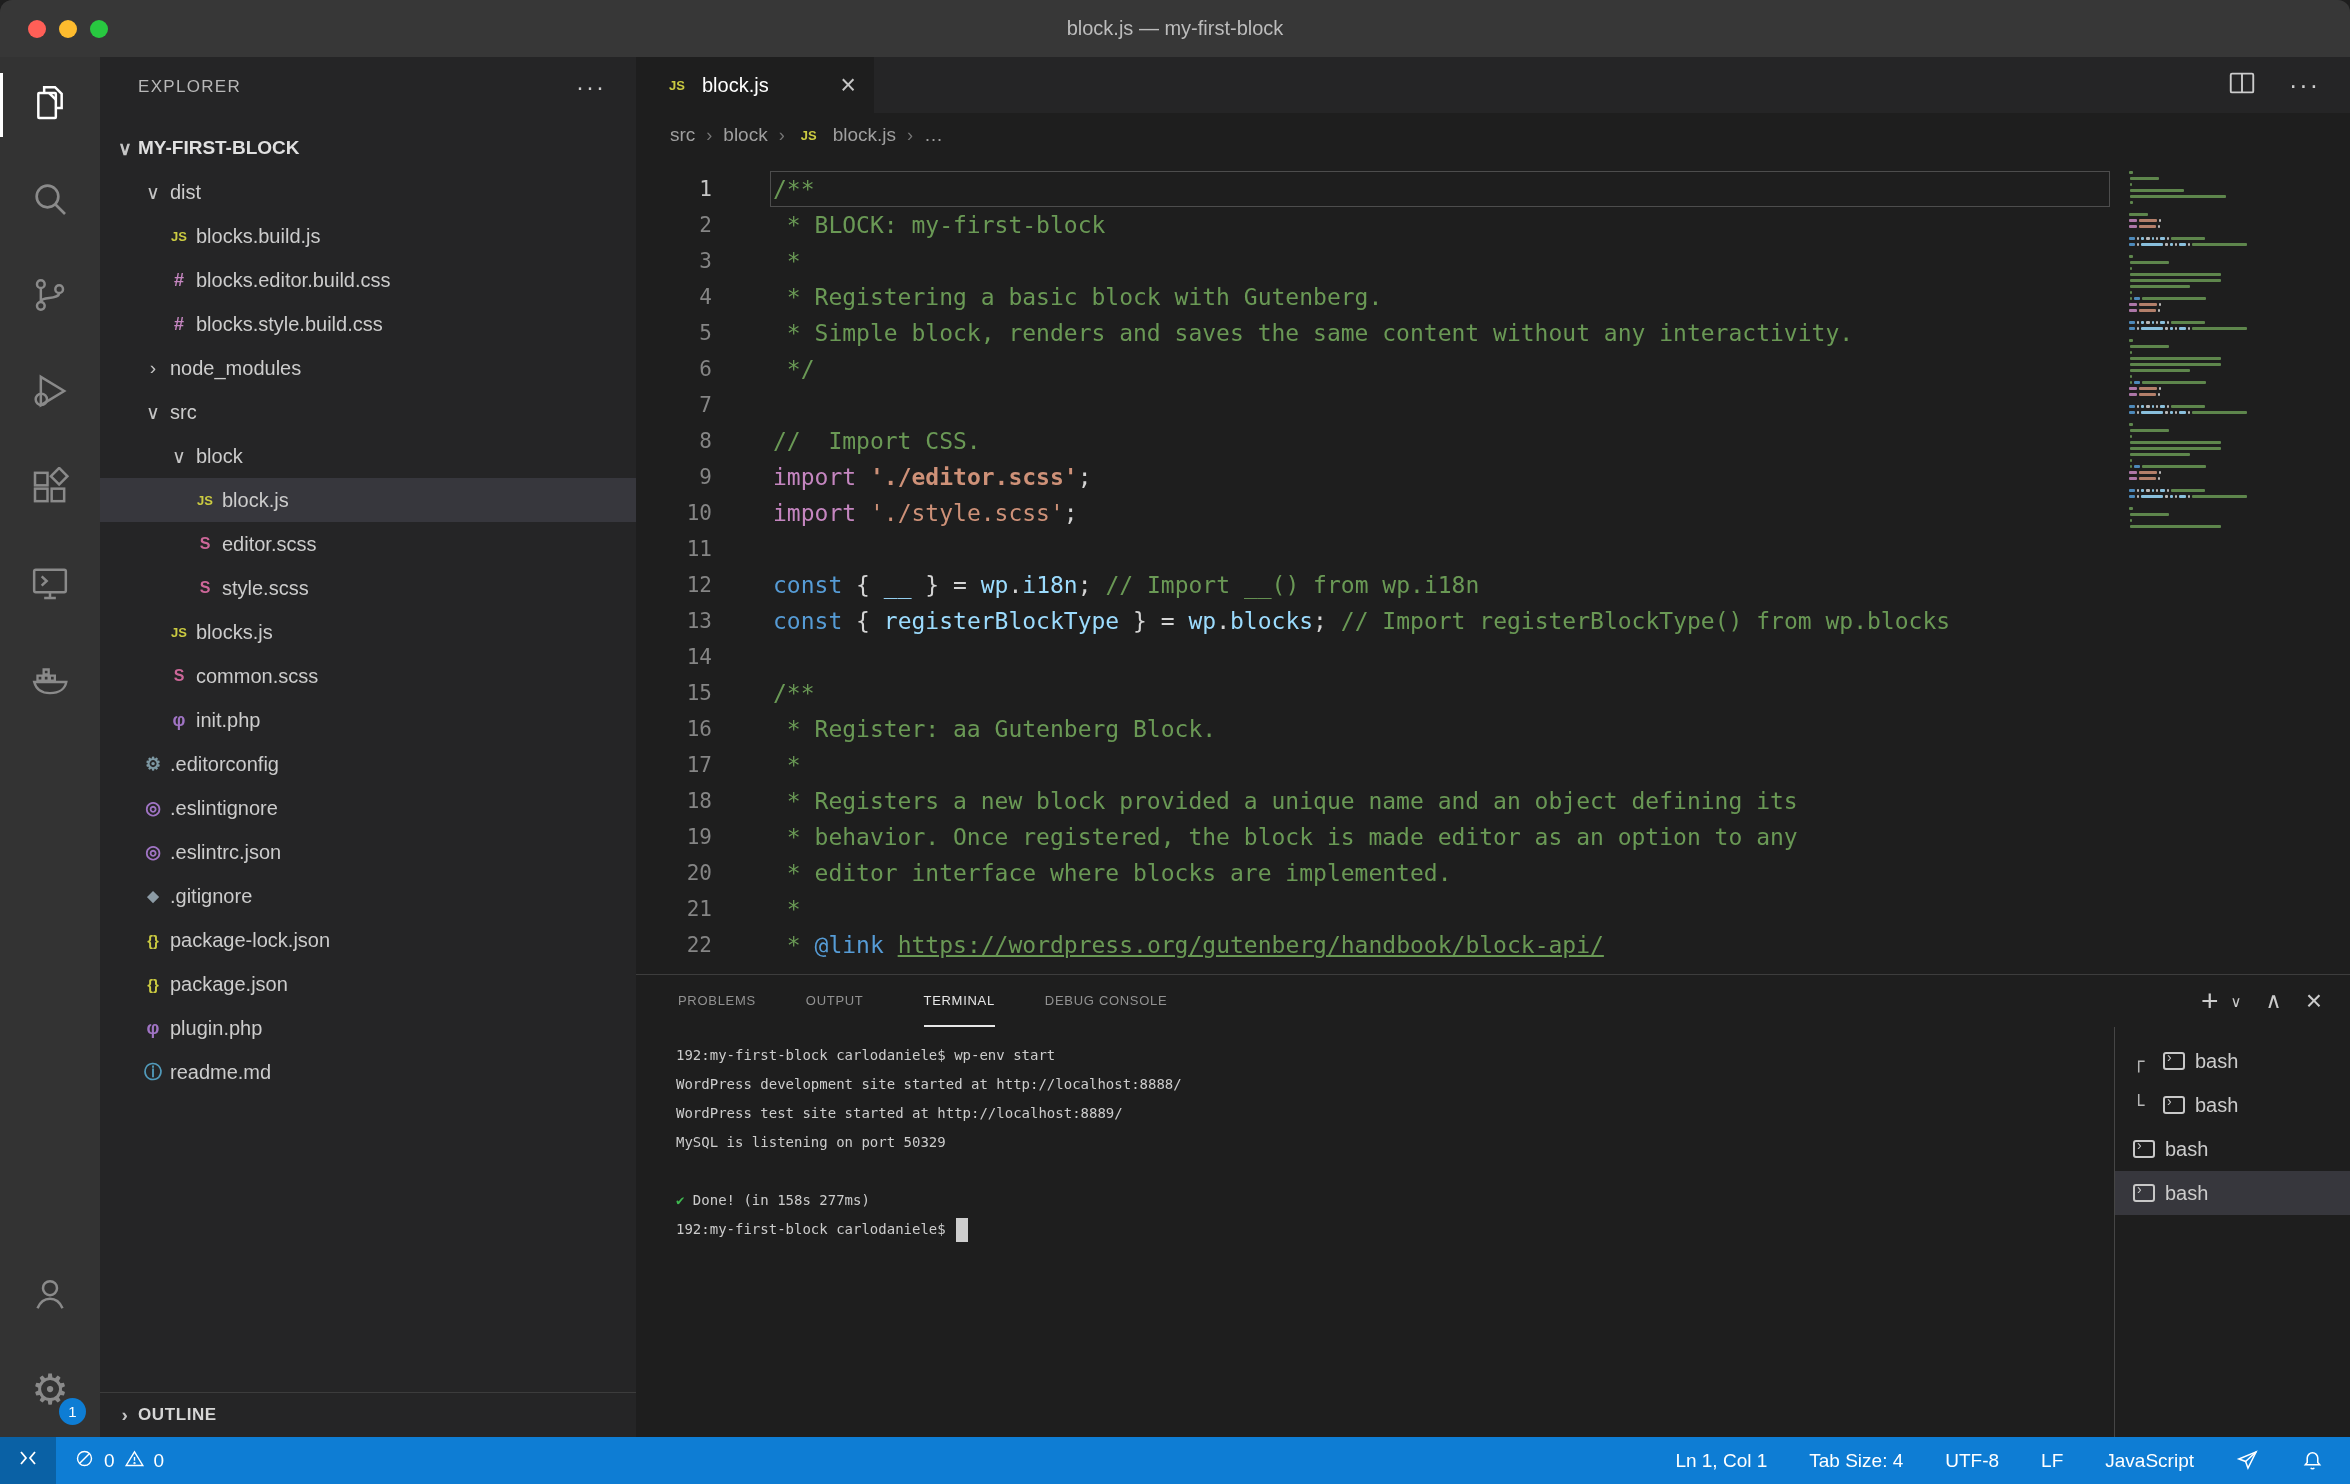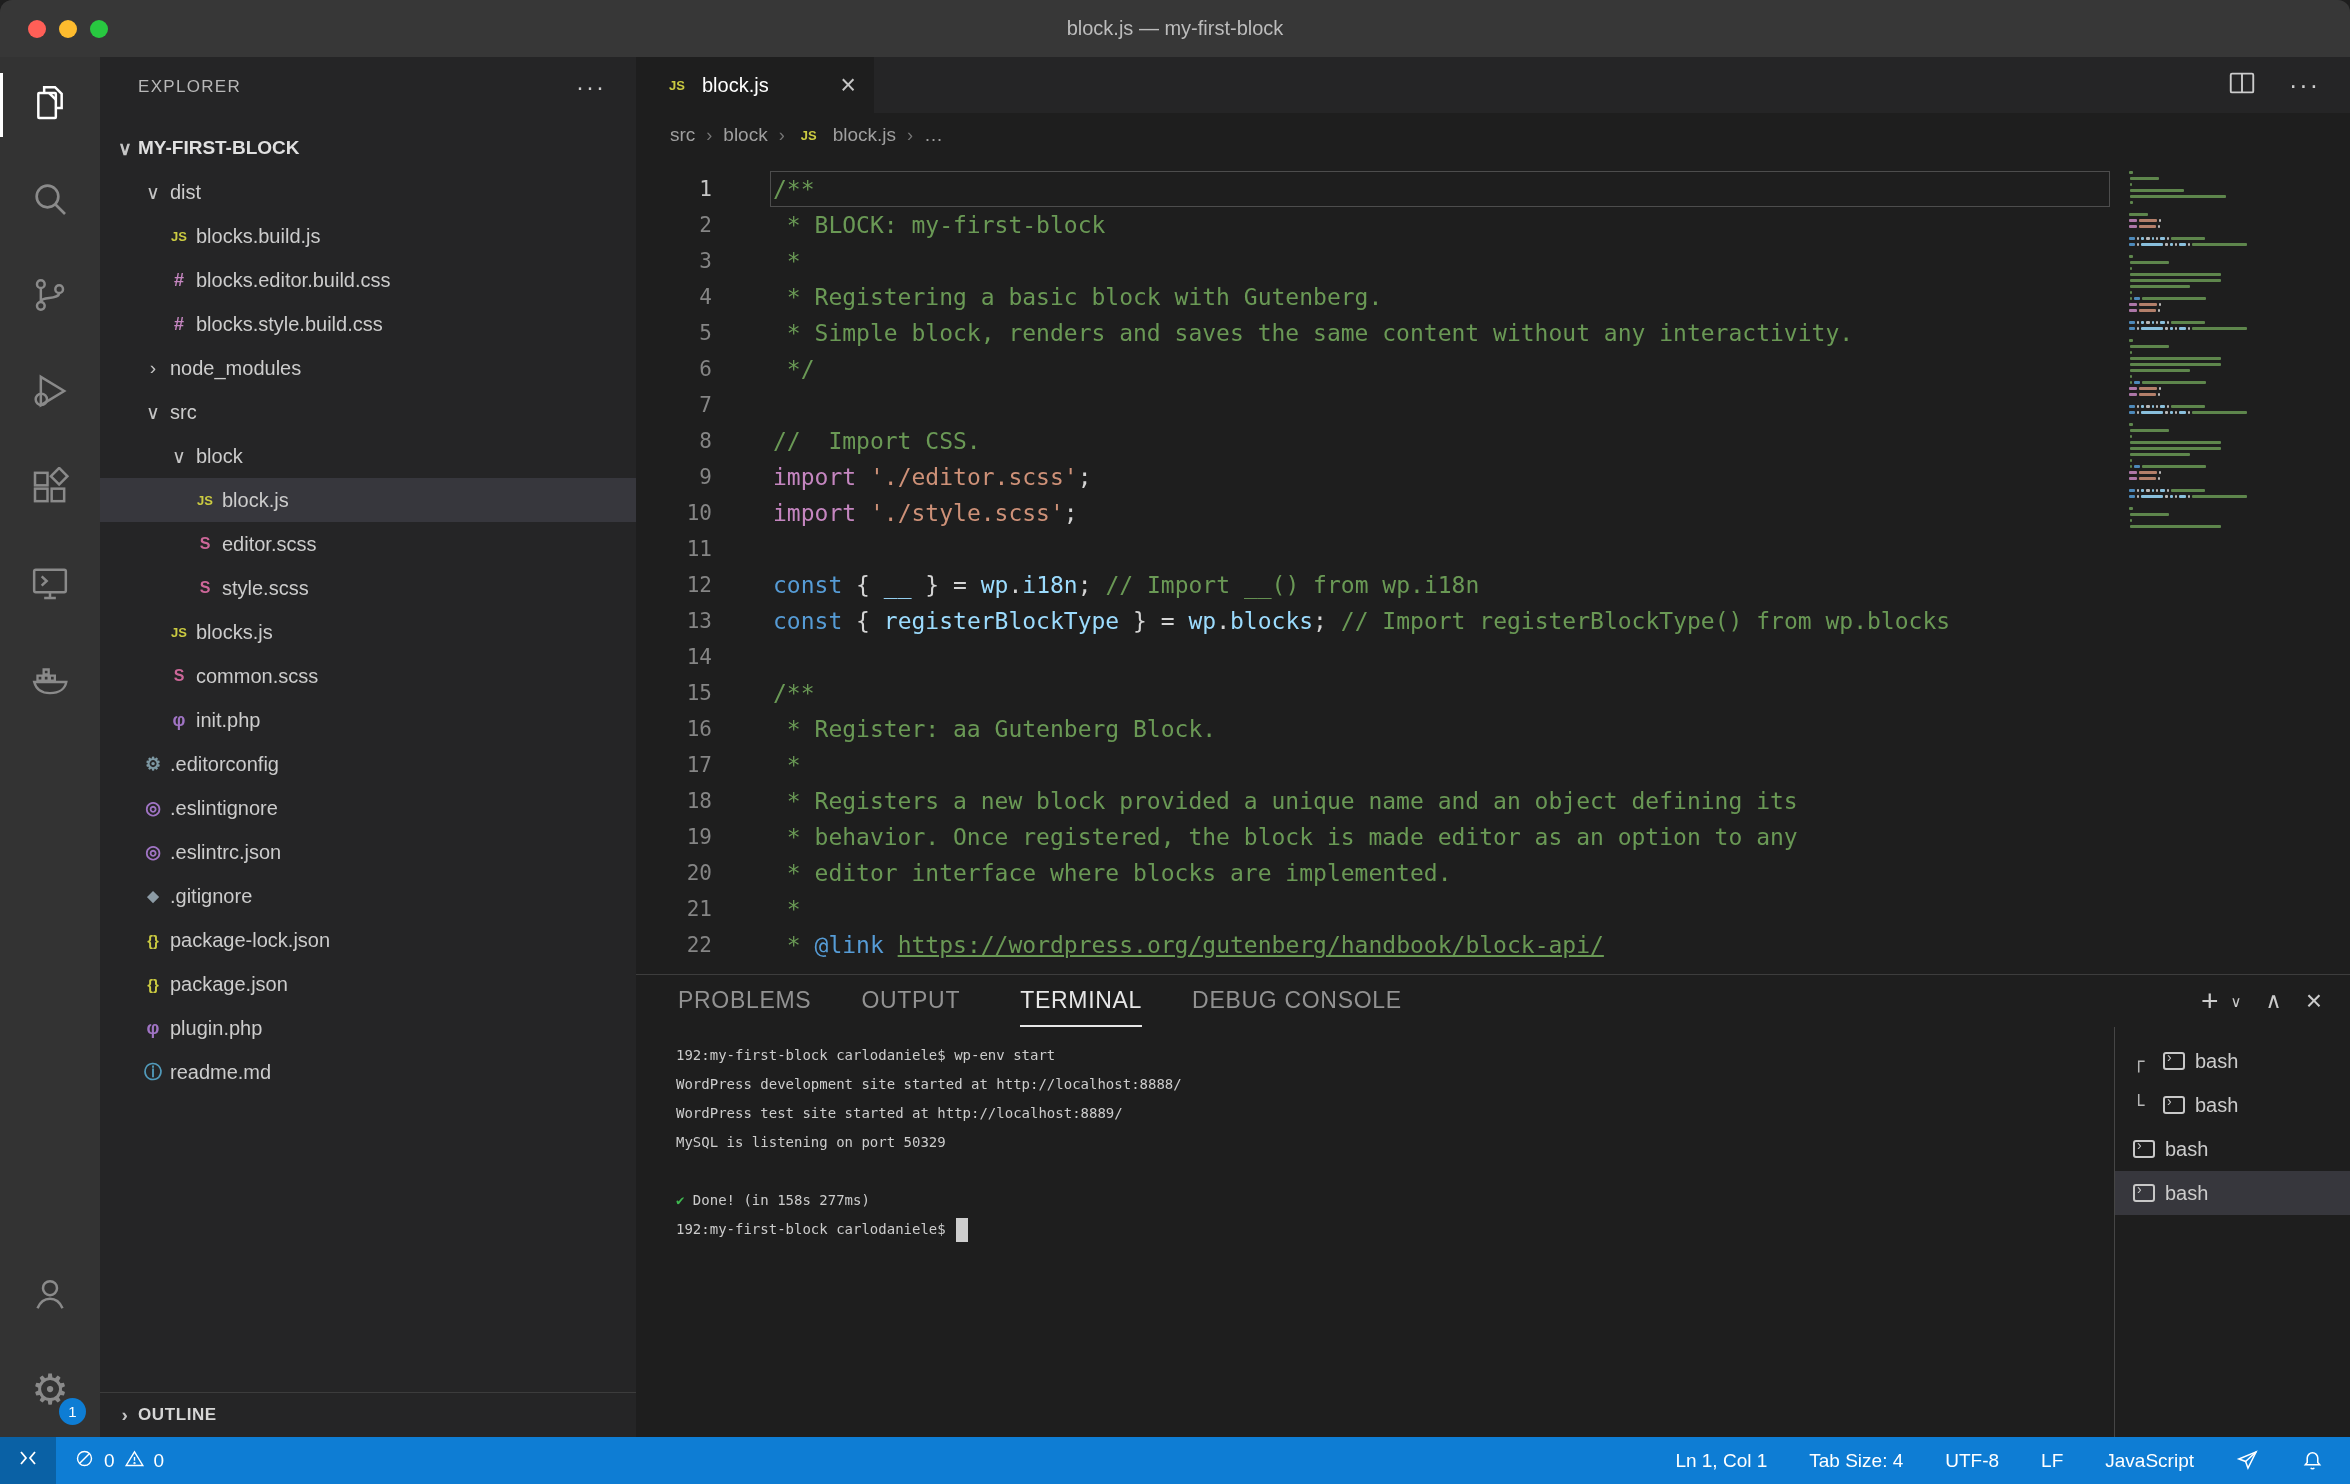--- a/index.html
+++ b/index.html
@@ -65,21 +65,21 @@
   .code-line.current .ln{color:#c6c6c6;}
   .lk{text-decoration:underline;}
   .minimap{position:absolute;top:12px;right:16px;width:205px;}
   .mm-row{height:6px;display:flex;align-items:center;}
   .mm-seg{height:3px;border-radius:1px;opacity:.85;margin-right:2px;flex:0 0 auto;}
 
   
   .panel{flex:0 0 462px;border-top:1px solid #3d3d3d;display:flex;flex-direction:column;background:#1e1e1e;min-height:0;}
   .panel-header{flex:0 0 52px;display:flex;justify-content:space-between;align-items:stretch;padding:0 28px 0 42px;}
   .panel-tabs{display:flex;gap:50px;align-items:stretch;}
-  .panel-tab{color:#929292;font-size:23px;letter-spacing:0.7px;display:flex;align-items:center;border-bottom:2px solid transparent;cursor:pointer;}
+  .panel-tab{color:#929292;font-size:13px;letter-spacing:0.7px;display:flex;align-items:center;border-bottom:2px solid transparent;cursor:pointer;}
   .panel-tab.active{color:#e7e7e7;border-bottom-color:#e7e7e7;margin-left:10px;}
   .panel-actions{display:flex;align-items:center;gap:24px;color:#cccccc;}
   .pa-icon{font-size:22px;cursor:pointer;line-height:1;}
   .pa-plus{font-size:30px;}
   .pa-close{font-size:28px;}
   .pa-drop{font-size:15px;margin-left:-12px;}
   .panel-body{flex:1;display:flex;min-height:0;}
   .terminal{flex:1;padding:14px 0 0 40px;font-family:"DejaVu Sans Mono",monospace;font-size:14px;line-height:29px;color:#cccccc;white-space:pre;overflow:hidden;}
   .t-cursor{display:inline-block;width:12px;height:24px;background:#cdcdcd;vertical-align:middle;margin-left:2px;}
   .term-list{flex:0 0 235px;border-left:1px solid #464646;padding-top:12px;}
@@ -314,21 +314,21 @@
       <div class="code-area">
         <div class="code-lines">
             <div class="code-line current"><span class="ln">1</span><span class="lc"><span style="color: rgb(106, 153, 85);">/**</span></span></div>
             <div class="code-line"><span class="ln">2</span><span class="lc"><span style="color: rgb(106, 153, 85);"> * BLOCK: my-first-block</span></span></div>
             <div class="code-line"><span class="ln">3</span><span class="lc"><span style="color: rgb(106, 153, 85);"> *</span></span></div>
             <div class="code-line"><span class="ln">4</span><span class="lc"><span style="color: rgb(106, 153, 85);"> * Registering a basic block with Gutenberg.</span></span></div>
             <div class="code-line"><span class="ln">5</span><span class="lc"><span style="color: rgb(106, 153, 85);"> * Simple block, renders and saves the same content without any interactivity.</span></span></div>
             <div class="code-line"><span class="ln">6</span><span class="lc"><span style="color: rgb(106, 153, 85);"> */</span></span></div>
             <div class="code-line"><span class="ln">7</span><span class="lc"></span></div>
             <div class="code-line"><span class="ln">8</span><span class="lc"><span style="color: rgb(106, 153, 85);">//  Import CSS.</span></span></div>
-            <div class="code-line"><span class="ln">9</span><span class="lc"><span style="color: rgb(197, 134, 192);">import</span><span style="color: rgb(212, 212, 212);"> </span><span style="color: rgb(206, 145, 120);">'./editor.scss'</span><span style="color: rgb(212, 212, 212);">;</span></span></div>
+            <div class="code-line"><span class="ln">9</span><span class="lc"><span style="color: rgb(197, 134, 192);">import</span><span style="color: rgb(212, 212, 212);"> </span><span style="color: rgb(206, 145, 120); font-weight: bold;">'./editor.scss'</span><span style="color: rgb(212, 212, 212);">;</span></span></div>
             <div class="code-line"><span class="ln">10</span><span class="lc"><span style="color: rgb(197, 134, 192);">import</span><span style="color: rgb(212, 212, 212);"> </span><span style="color: rgb(206, 145, 120);">'./style.scss'</span><span style="color: rgb(212, 212, 212);">;</span></span></div>
             <div class="code-line"><span class="ln">11</span><span class="lc"></span></div>
             <div class="code-line"><span class="ln">12</span><span class="lc"><span style="color: rgb(86, 156, 214);">const</span><span style="color: rgb(212, 212, 212);"> { </span><span style="color: rgb(156, 220, 254);">__</span><span style="color: rgb(212, 212, 212);"> } = </span><span style="color: rgb(156, 220, 254);">wp</span><span style="color: rgb(212, 212, 212);">.</span><span style="color: rgb(156, 220, 254);">i18n</span><span style="color: rgb(212, 212, 212);">; </span><span style="color: rgb(106, 153, 85);">// Import __() from wp.i18n</span></span></div>
             <div class="code-line"><span class="ln">13</span><span class="lc"><span style="color: rgb(86, 156, 214);">const</span><span style="color: rgb(212, 212, 212);"> { </span><span style="color: rgb(156, 220, 254);">registerBlockType</span><span style="color: rgb(212, 212, 212);"> } = </span><span style="color: rgb(156, 220, 254);">wp</span><span style="color: rgb(212, 212, 212);">.</span><span style="color: rgb(156, 220, 254);">blocks</span><span style="color: rgb(212, 212, 212);">; </span><span style="color: rgb(106, 153, 85);">// Import registerBlockType() from wp.blocks</span></span></div>
             <div class="code-line"><span class="ln">14</span><span class="lc"></span></div>
             <div class="code-line"><span class="ln">15</span><span class="lc"><span style="color: rgb(106, 153, 85);">/**</span></span></div>
             <div class="code-line"><span class="ln">16</span><span class="lc"><span style="color: rgb(106, 153, 85);"> * Register: aa Gutenberg Block.</span></span></div>
             <div class="code-line"><span class="ln">17</span><span class="lc"><span style="color: rgb(106, 153, 85);"> *</span></span></div>
             <div class="code-line"><span class="ln">18</span><span class="lc"><span style="color: rgb(106, 153, 85);"> * Registers a new block provided a unique name and an object defining its</span></span></div>
             <div class="code-line"><span class="ln">19</span><span class="lc"><span style="color: rgb(106, 153, 85);"> * behavior. Once registered, the block is made editor as an option to any</span></span></div>

